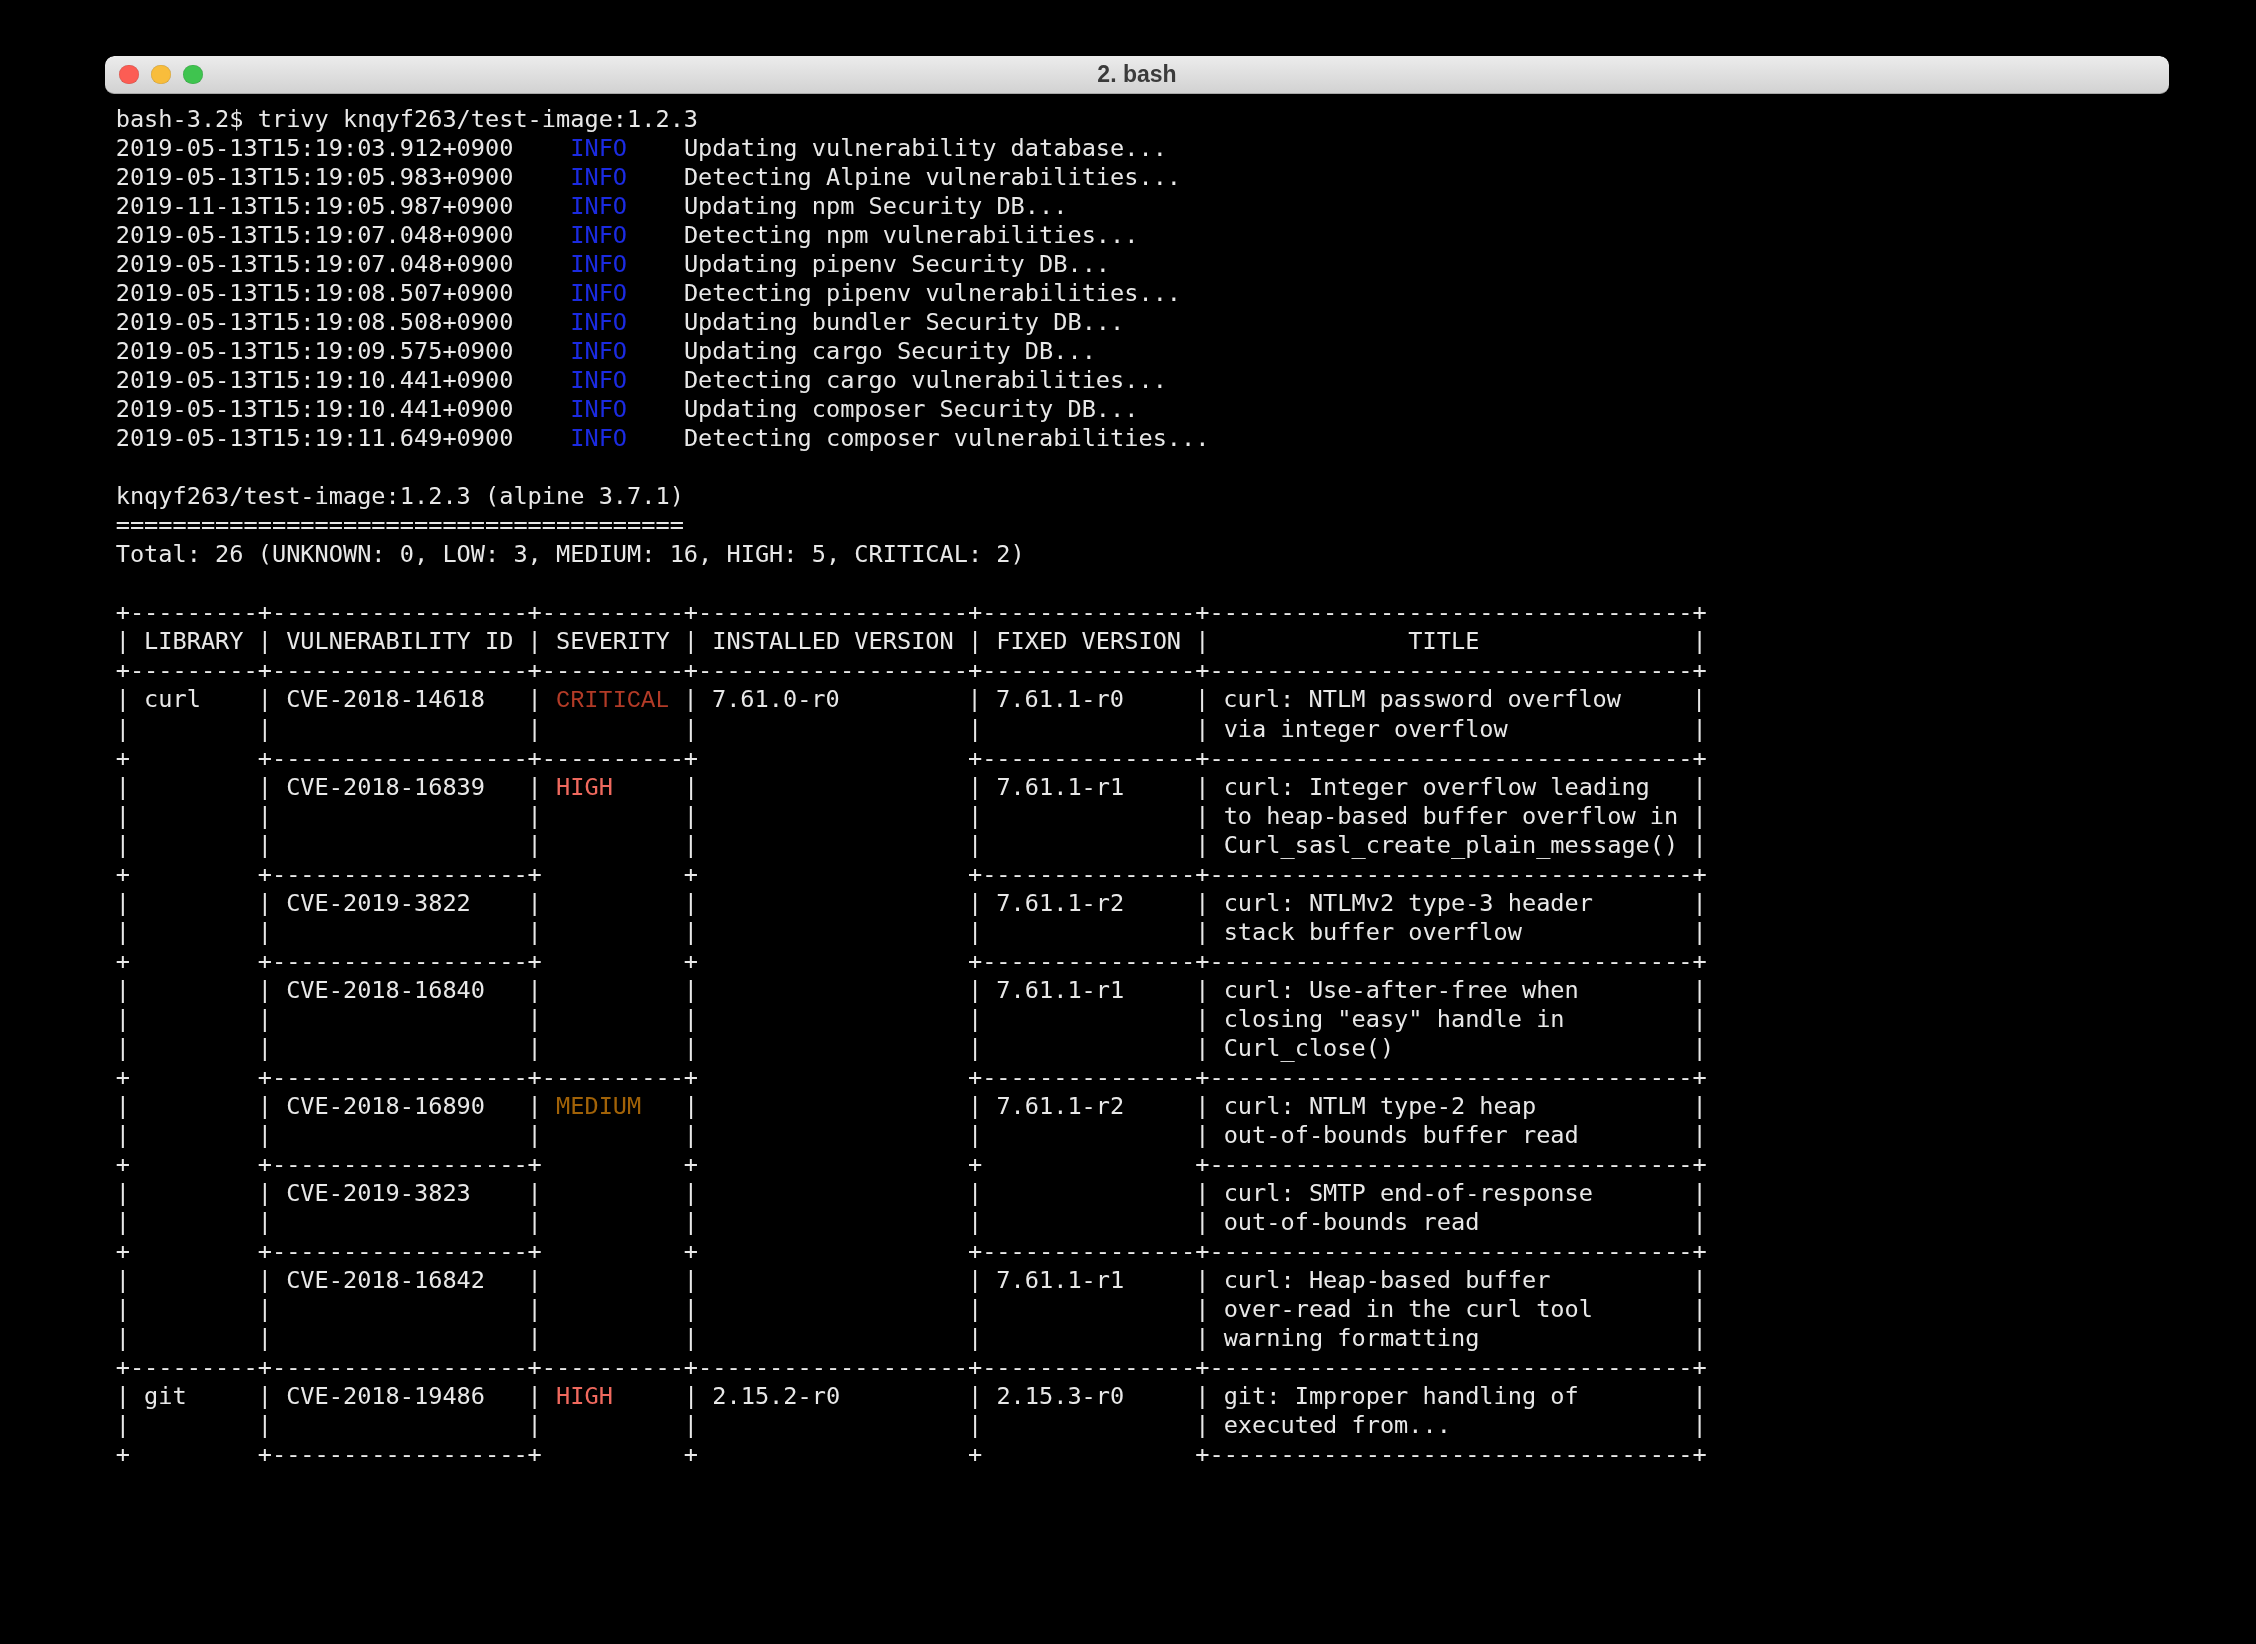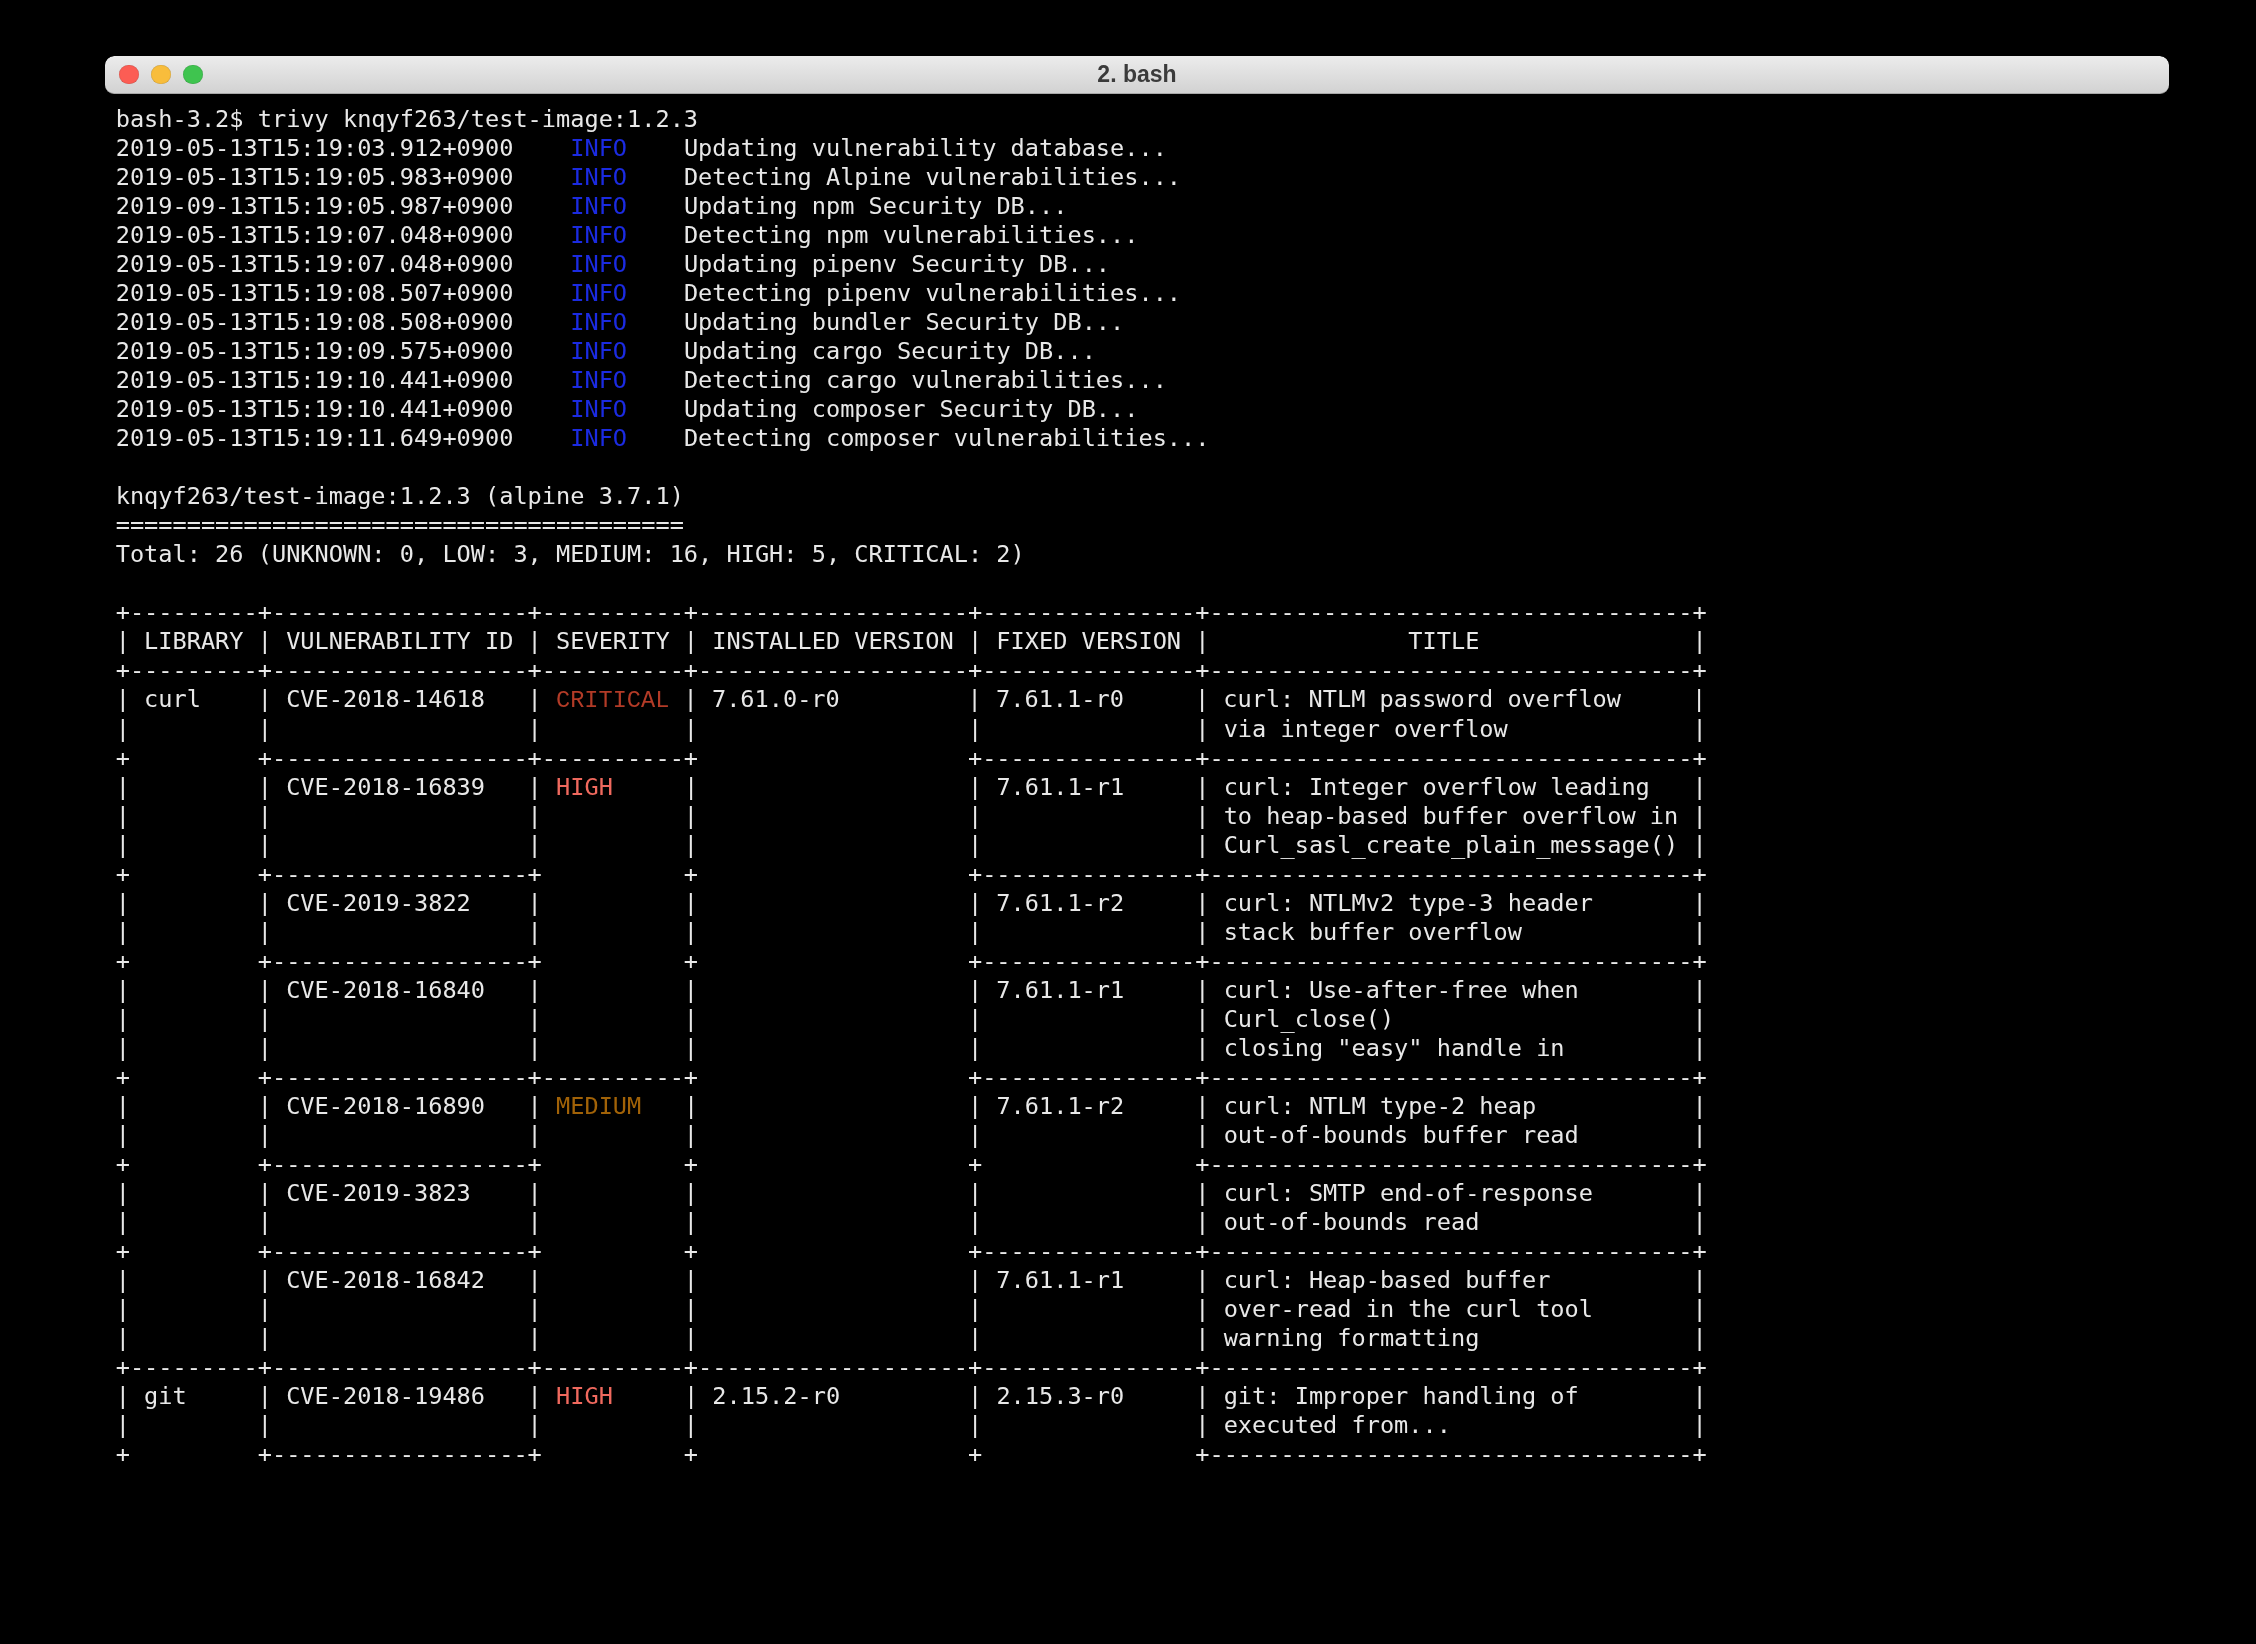--- a/index.html
+++ b/index.html
@@ -67,21 +67,21 @@
       <span class="light" style="background: rgb(248, 189, 60);"></span>
       <span class="light" style="background: rgb(63, 196, 79);"></span>
     </div>
     <div class="title">2. bash</div>
   </div>
   <div class="screen">
     <div style="color: rgb(232, 232, 232);">
         <div class="term-line"><span>bash-3.2$ trivy knqyf263/test-image:1.2.3</span></div>
         <div class="term-line"><span>2019-05-13T15:19:03.912+0900    </span><span style="color: rgb(27, 43, 226);">INFO</span><span>    Updating vulnerability database...</span></div>
         <div class="term-line"><span>2019-05-13T15:19:05.983+0900    </span><span style="color: rgb(27, 43, 226);">INFO</span><span>    Detecting Alpine vulnerabilities...</span></div>
-        <div class="term-line"><span>2019-09-13T15:19:05.987+0900    </span><span style="color: rgb(27, 43, 226);">INFO</span><span>    Updating npm Security DB...</span></div>
+        <div class="term-line"><span>2019-11-13T15:19:05.987+0900    </span><span style="color: rgb(27, 43, 226);">INFO</span><span>    Updating npm Security DB...</span></div>
         <div class="term-line"><span>2019-05-13T15:19:07.048+0900    </span><span style="color: rgb(27, 43, 226);">INFO</span><span>    Detecting npm vulnerabilities...</span></div>
         <div class="term-line"><span>2019-05-13T15:19:07.048+0900    </span><span style="color: rgb(27, 43, 226);">INFO</span><span>    Updating pipenv Security DB...</span></div>
         <div class="term-line"><span>2019-05-13T15:19:08.507+0900    </span><span style="color: rgb(27, 43, 226);">INFO</span><span>    Detecting pipenv vulnerabilities...</span></div>
         <div class="term-line"><span>2019-05-13T15:19:08.508+0900    </span><span style="color: rgb(27, 43, 226);">INFO</span><span>    Updating bundler Security DB...</span></div>
         <div class="term-line"><span>2019-05-13T15:19:09.575+0900    </span><span style="color: rgb(27, 43, 226);">INFO</span><span>    Updating cargo Security DB...</span></div>
         <div class="term-line"><span>2019-05-13T15:19:10.441+0900    </span><span style="color: rgb(27, 43, 226);">INFO</span><span>    Detecting cargo vulnerabilities...</span></div>
         <div class="term-line"><span>2019-05-13T15:19:10.441+0900    </span><span style="color: rgb(27, 43, 226);">INFO</span><span>    Updating composer Security DB...</span></div>
         <div class="term-line"><span>2019-05-13T15:19:11.649+0900    </span><span style="color: rgb(27, 43, 226);">INFO</span><span>    Detecting composer vulnerabilities...</span></div>
         <div class="term-line"> </div>
         <div class="term-line"><span>knqyf263/test-image:1.2.3 (alpine 3.7.1)</span></div>
@@ -95,22 +95,22 @@
         <div class="term-line"><span>|         |                  |          |                   |               | via integer overflow             |</span></div>
         <div class="term-line"><span>+         +------------------+----------+                   +---------------+----------------------------------+</span></div>
         <div class="term-line"><span>|         | CVE-2018-16839   | </span><span style="color: rgb(240, 105, 94);">HIGH</span><span>     |                   | 7.61.1-r1     | curl: Integer overflow leading   |</span></div>
         <div class="term-line"><span>|         |                  |          |                   |               | to heap-based buffer overflow in |</span></div>
         <div class="term-line"><span>|         |                  |          |                   |               | Curl_sasl_create_plain_message() |</span></div>
         <div class="term-line"><span>+         +------------------+          +                   +---------------+----------------------------------+</span></div>
         <div class="term-line"><span>|         | CVE-2019-3822    |          |                   | 7.61.1-r2     | curl: NTLMv2 type-3 header       |</span></div>
         <div class="term-line"><span>|         |                  |          |                   |               | stack buffer overflow            |</span></div>
         <div class="term-line"><span>+         +------------------+          +                   +---------------+----------------------------------+</span></div>
         <div class="term-line"><span>|         | CVE-2018-16840   |          |                   | 7.61.1-r1     | curl: Use-after-free when        |</span></div>
+        <div class="term-line"><span>|         |                  |          |                   |               | closing "easy" handle in         |</span></div>
         <div class="term-line"><span>|         |                  |          |                   |               | Curl_close()                     |</span></div>
-        <div class="term-line"><span>|         |                  |          |                   |               | closing "easy" handle in         |</span></div>
         <div class="term-line"><span>+         +------------------+----------+                   +---------------+----------------------------------+</span></div>
         <div class="term-line"><span>|         | CVE-2018-16890   | </span><span style="color: #a16207;">MEDIUM</span><span>   |                   | 7.61.1-r2     | curl: NTLM type-2 heap           |</span></div>
         <div class="term-line"><span>|         |                  |          |                   |               | out-of-bounds buffer read        |</span></div>
         <div class="term-line"><span>+         +------------------+          +                   +               +----------------------------------+</span></div>
         <div class="term-line"><span>|         | CVE-2019-3823    |          |                   |               | curl: SMTP end-of-response       |</span></div>
         <div class="term-line"><span>|         |                  |          |                   |               | out-of-bounds read               |</span></div>
         <div class="term-line"><span>+         +------------------+          +                   +---------------+----------------------------------+</span></div>
         <div class="term-line"><span>|         | CVE-2018-16842   |          |                   | 7.61.1-r1     | curl: Heap-based buffer          |</span></div>
         <div class="term-line"><span>|         |                  |          |                   |               | over-read in the curl tool       |</span></div>
         <div class="term-line"><span>|         |                  |          |                   |               | warning formatting               |</span></div>

